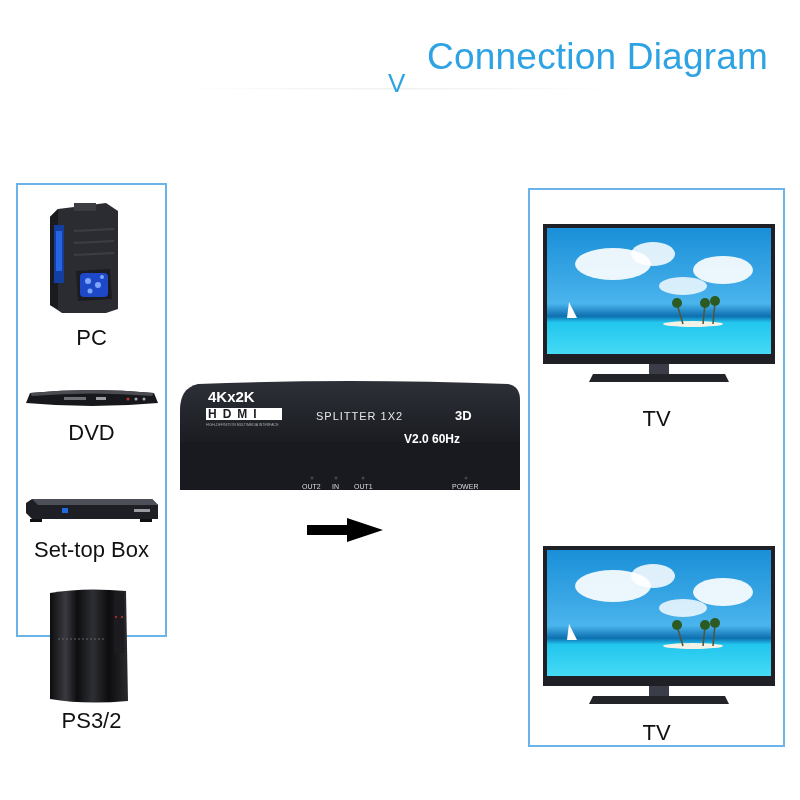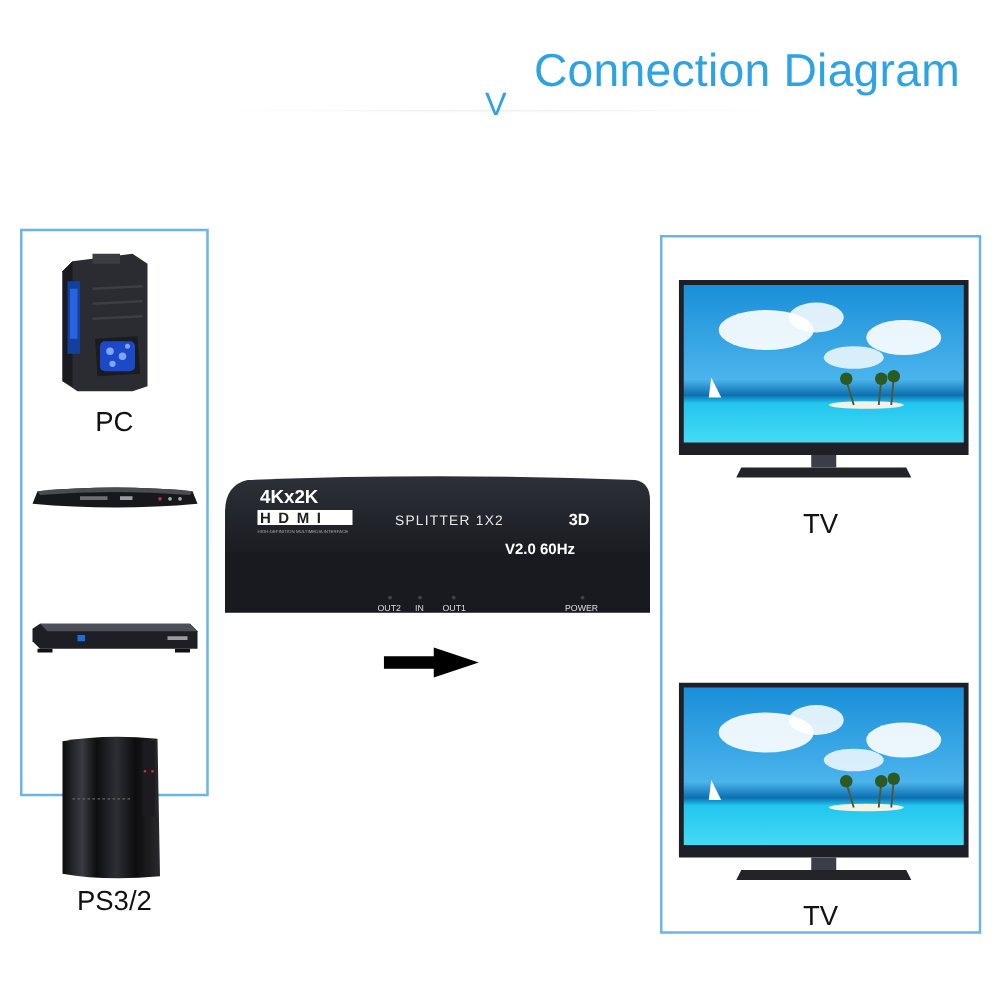--- a/index.html
+++ b/index.html
@@ -52,29 +52,31 @@
 
   <svg style="position:absolute;left:6px;top:200px;" width="136" height="26" viewBox="0 0 136 26">
     <path d="M6 8 Q68 2 130 8 L134 18 Q68 24 2 18 Z" fill="#17181c"></path>
     <path d="M6 8 Q68 2 130 8 L128 11 Q68 6 8 11 Z" fill="#4a4c52"></path>
     <rect x="40" y="12" width="22" height="3" fill="#6c6e74"></rect>
     <rect x="72" y="12" width="10" height="3" fill="#9a9ca2"></rect>
     <circle cx="104" cy="14" r="1.5" fill="#b33"></circle>
     <circle cx="112" cy="14" r="1.5" fill="#aaa"></circle>
     <circle cx="120" cy="14" r="1.5" fill="#aaa"></circle>
   </svg>
+  <div class="label" style="left:0;width:147px;top:235px;">DVD</div>
 
   <svg style="position:absolute;left:6px;top:310px;" width="140" height="30" viewBox="0 0 140 30">
     <polygon points="8,4 128,4 134,10 134,24 8,24 2,18 2,8" fill="#1e1f24"></polygon>
     <polygon points="8,4 128,4 134,10 14,10" fill="#4d5058"></polygon>
     <rect x="6" y="24" width="12" height="3" fill="#111"></rect>
     <rect x="116" y="24" width="12" height="3" fill="#111"></rect>
     <rect x="38" y="13" width="6" height="5" fill="#1e6ce0"></rect>
     <rect x="110" y="14" width="16" height="3" fill="#9a9ca2"></rect>
   </svg>
+  <div class="label" style="left:0;width:147px;top:352px;">Set-top Box</div>
 
   <svg style="position:absolute;left:26px;top:402px;" width="90" height="120" viewBox="0 0 90 120">
     <defs>
       <linearGradient id="ps" x1="0" x2="1">
         <stop offset="0%" stop-color="#0c0c0e"></stop>
         <stop offset="20%" stop-color="#3a3b40"></stop>
         <stop offset="35%" stop-color="#0e0e10"></stop>
         <stop offset="55%" stop-color="#2e2f34"></stop>
         <stop offset="75%" stop-color="#0d0d0f"></stop>
         <stop offset="100%" stop-color="#2a2a2e"></stop>

